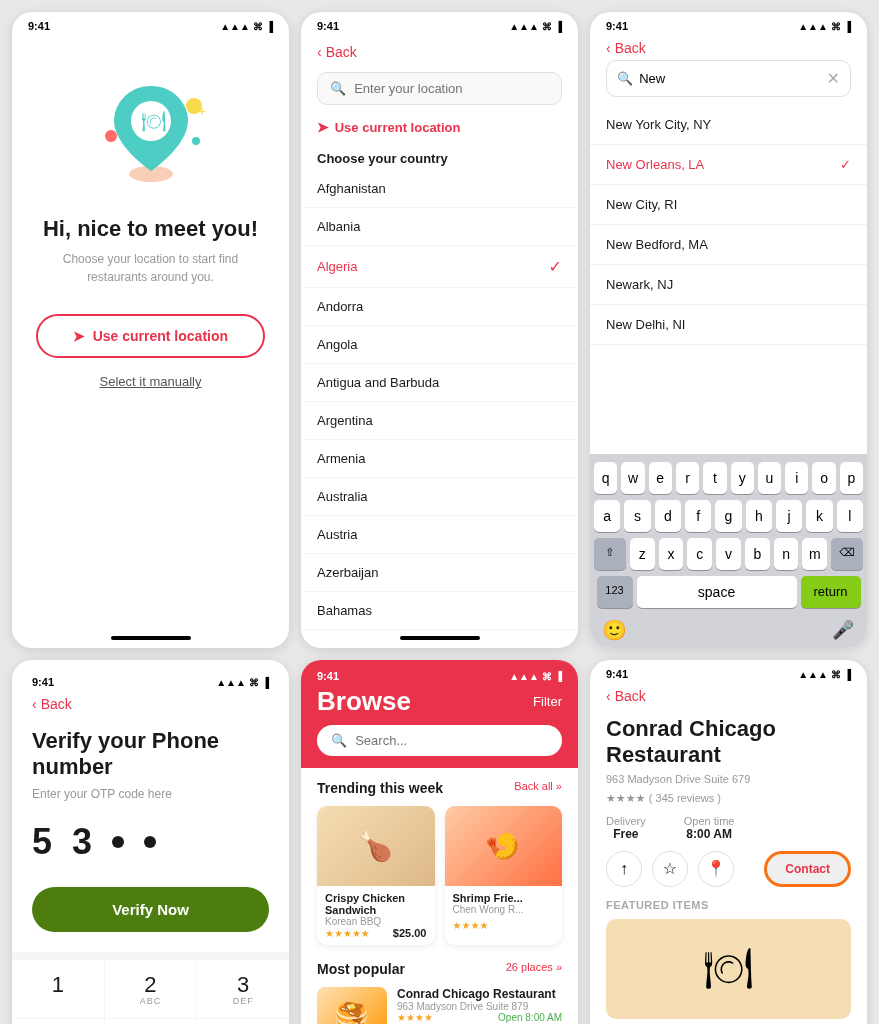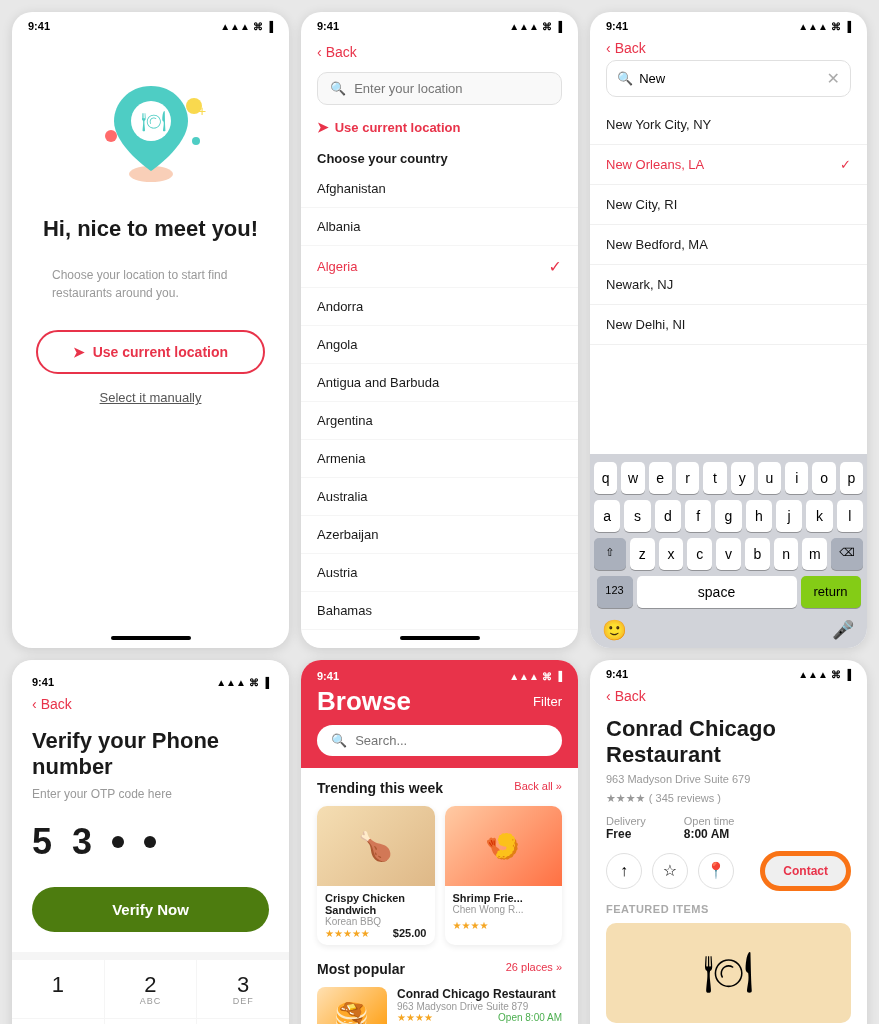--- a/index.html
+++ b/index.html
@@ -57,25 +57,26 @@
       width: 130px;
       height: 130px;
       margin: 10px 0 20px;
       position: relative;
     }
     .welcome-title {
       font-size: 22px;
       font-weight: 700;
       color: #1a1a1a;
       text-align: center;
-      margin-bottom: 24px;
+      margin-bottom: 8px;
     }
     .welcome-subtitle {
       font-size: 12px;
       color: #999;
+      text-align: center;
       line-height: 1.5;
       margin-bottom: 28px;
       padding: 0 16px;
     }
     .btn-location {
       border: 2px solid #e8334a;
       border-radius: 25px;
       padding: 12px 28px;
       color: #e8334a;
       font-size: 14px;
@@ -436,40 +437,40 @@
       font-weight: 700;
       color: #1a1a1a;
       margin-bottom: 4px;
       line-height: 1.2;
     }
     .restaurant-addr { font-size: 11px; color: #999; margin-bottom: 6px; }
     .restaurant-stars { color: #f5a623; font-size: 12px; }
     .restaurant-stars span { color: #999; font-size: 11px; }
     .info-row { display: flex; gap: 38px; margin: 10px 0; }
     .info-block .info-label { font-size: 11px; color: #999; }
-    .info-block .info-value { font-size: 12px; color: #1a1a1a; font-weight: 600; }
+    .info-block .info-value { font-size: 12px; color: #1a1a1a; font-weight: 600; text-align: center; }
     .action-row {
       display: flex;
       gap: 10px;
       align-items: center;
       margin-bottom: 12px;
     }
     .action-btn {
       width: 36px;
       height: 36px;
       border: 1px solid #e0e0e0;
       border-radius: 50%;
       display: flex;
       align-items: center;
       justify-content: center;
       font-size: 16px;
       cursor: pointer;
     }
     .contact-btn {
-      border: 5px solid #f97316;
+      border: 3px solid #f97316;
       color: #e8334a;
       border-radius: 20px;
       padding: 8px 18px;
       font-size: 12px;
       font-weight: 600;
       cursor: pointer;
       margin-left: auto;
     }
     .feat-section { margin-bottom: 12px; }
     .feat-label { font-size: 11px; font-weight: 700; color: #aaa; letter-spacing: 0.5px; margin-bottom: 8px; }
@@ -571,24 +572,24 @@
     <div class="country-item">
         <span>Argentina</span>
       </div>
     <div class="country-item">
         <span>Armenia</span>
       </div>
     <div class="country-item">
         <span>Australia</span>
       </div>
     <div class="country-item">
+        <span>Austria</span>
+      </div>
+    <div class="country-item">
         <span>Azerbaijan</span>
-      </div>
-    <div class="country-item">
-        <span>Austria</span>
       </div>
     <div class="country-item">
         <span>Bahamas</span>
       </div>
   </div>
   <div class="bottom-bar"></div>
 </div>
 
 <div class="phone-screen screen3">
   <div class="status-bar">

